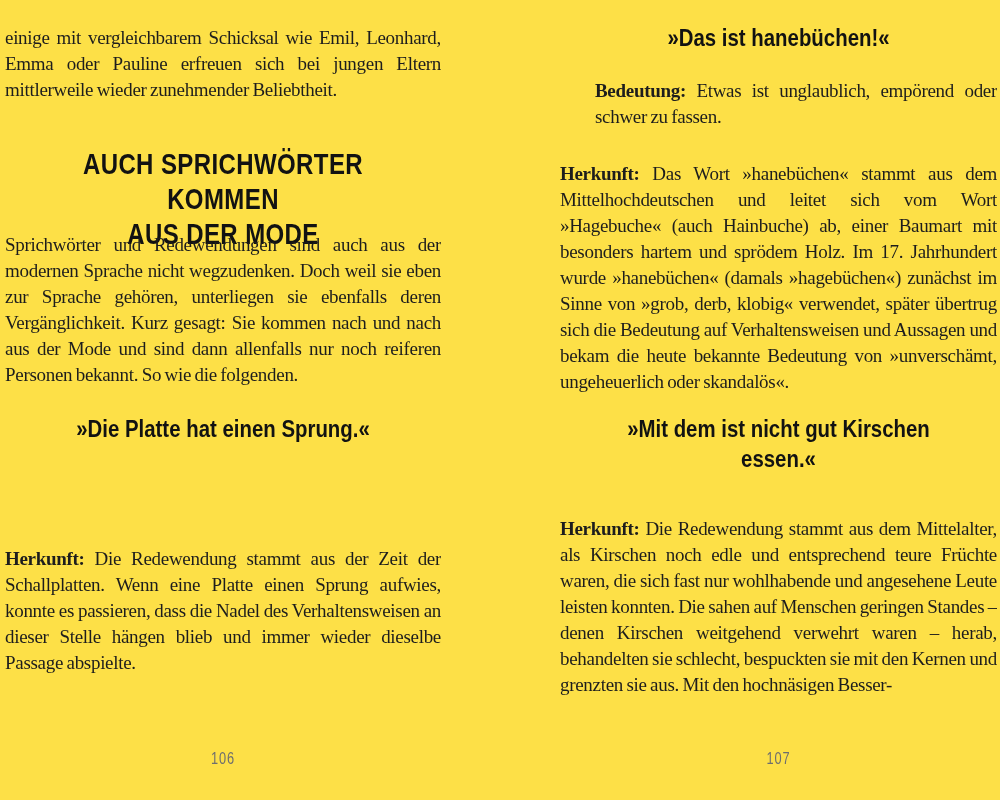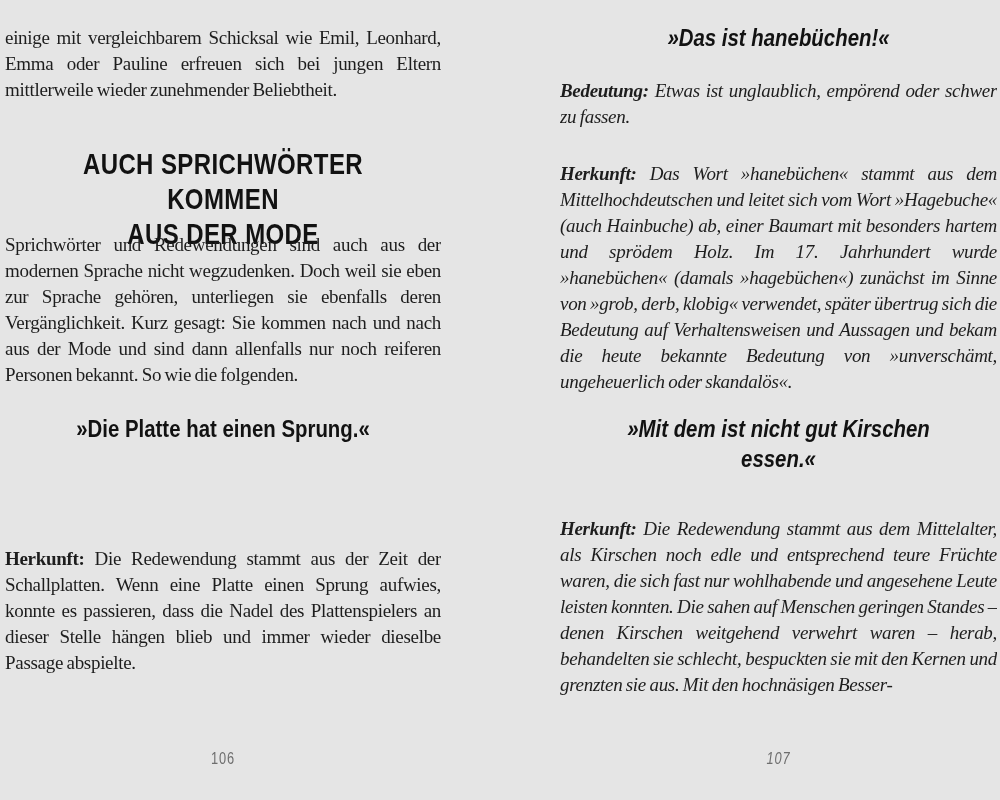--- a/index.html
+++ b/index.html
@@ -4,31 +4,31 @@
 <style>
   html, body {
     margin: 0;
     padding: 0;
     background: #ffffff;
   }
   .spread {
     position: relative;
     width: 1000px;
     height: 800px;
-    background: #e5e5e5;
+    background: #fde047;
     overflow: hidden;
   }
   .page {
     position: absolute;
     top: 0;
     height: 800px;
     overflow: hidden;
   }
   .pg-left  { left: 5px;   width: 436px; }
-  .pg-right { left: 560px; width: 437px; font-style: italic; }
+  .pg-right { left: 560px; width: 437px; }
 
   .body {
     position: absolute;
     left: 0; right: 0;
     margin: 0;
     font-family: "Liberation Serif", serif;
     font-size: 19px;
     line-height: 26px;
     text-align: justify;
     letter-spacing: -0.3px;
@@ -77,21 +77,21 @@
   .l-intro    { top: 25px; }
   .l-chapter  { top: 146px; }
   .l-chintro  { top: 232px; }
   .l-phrase   { top: 414px; }
   .l-meaning  { top: 469px; }
   .l-origin   { top: 546px; }
   .l-pagenum  { top: 750px; }
 
   
   .r-phrase1  { top: 23px; }
-  .r-meaning1 { top: 78px; }
+  .r-meaning1 { top: 78px; margin-left: 35px; }
   .r-origin1  { top: 161px; }
   .r-phrase2  { top: 414px; }
   .r-meaning2 { top: 469px; }
   .r-origin2  { top: 516px; }
   .r-pagenum  { top: 750px; }
 </style>
 </head>
 <body>
 
 <div class="spread">
@@ -103,21 +103,21 @@
     <h1 class="display chapter l-chapter">
       <span class="line">AUCH SPRICHWÖRTER KOMMEN</span>
       <span class="line">AUS DER MODE</span>
     </h1>
 
     <p class="body l-chintro">Sprichwörter und Redewendungen sind auch aus der modernen Sprache nicht wegzudenken. Doch weil sie eben zur Sprache gehören, unterliegen sie ebenfalls deren Vergänglichkeit. Kurz gesagt: Sie kommen nach und nach aus der Mode und sind dann allenfalls nur noch reiferen Personen bekannt. So wie die folgenden.</p>
 
     <h2 class="display phrase l-phrase">»Die Platte hat einen Sprung.«</h2>
 
 
-    <p class="body l-origin"><b>Herkunft:</b><span> Die Redewendung stammt aus der Zeit der Schallplatten. Wenn eine Platte einen Sprung aufwies, konnte es passieren, dass die Nadel des Plattenspielers an dieser Stelle hängen blieb und immer wieder dieselbe Passage abspielte.</span></p>
+    <p class="body l-origin"><b>Herkunft:</b><span> Die Redewendung stammt aus der Zeit der Schallplatten. Wenn eine Platte einen Sprung aufwies, konnte es passieren, dass die Nadel des Verhaltensweisen an dieser Stelle hängen blieb und immer wieder dieselbe Passage abspielte.</span></p>
 
     <div class="pagenum l-pagenum">106</div>
   </section>
 
   <section class="page pg-right">
 
     <h2 class="display phrase r-phrase1">»Das ist hanebüchen!«</h2>
 
     <p class="body r-meaning1"><b>Bedeutung:</b><span> Etwas ist unglaublich, empörend oder schwer zu fassen.</span></p>
 

